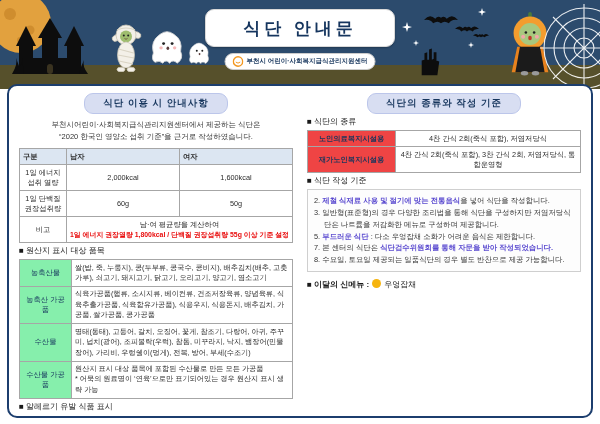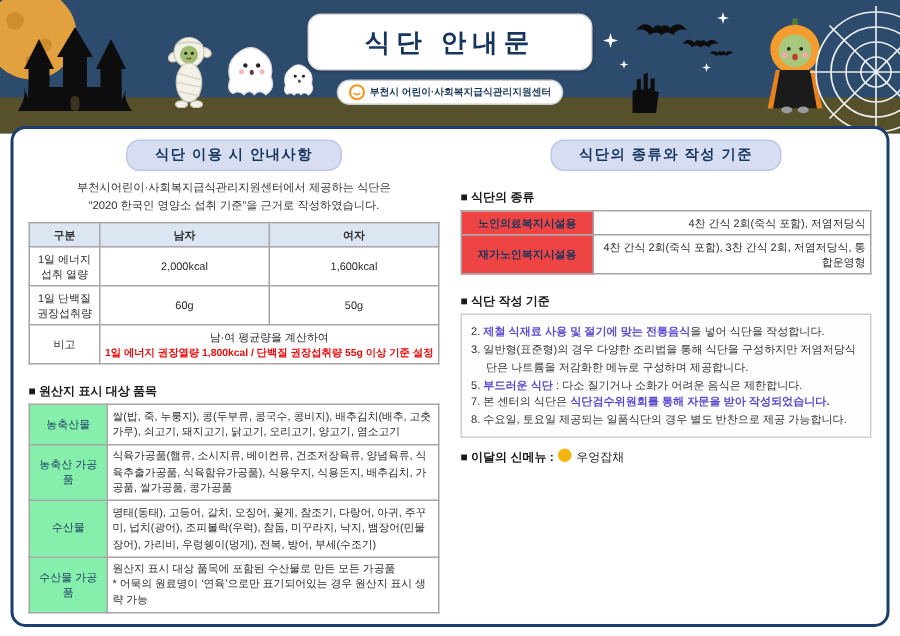--- a/index.html
+++ b/index.html
@@ -35,34 +35,34 @@
   .col { width:50%; display:flex; flex-direction:column; }
 
   .pill { align-self:center; background:#d8def2; border:1px solid #bcc6ea; border-radius:9px;
     padding:3px 18px; font-size:9.5px; font-weight:800; color:#17365d; letter-spacing:1px; white-space:nowrap; }
 
   .intro { text-align:center; font-size:7.5px; line-height:1.6; margin-top:5px; color:#333; }
 
   table { border-collapse:collapse; width:100%; }
   td, th { border:1px solid #a6a6a6; font-size:7.3px; padding:2.5px 3px; vertical-align:middle; }
   .tbl-nutrition { margin-top:5px; }
-  .tbl-nutrition th { background:#dce6f2; font-weight:700; text-align:center; }
+  .tbl-nutrition th { background:#dce6f2; font-weight:700; text-align:left; }
   .tbl-nutrition td { text-align:center; }
   .tbl-nutrition .c-label { width:88px; }
   .note-black { display:block; font-size:7.3px; }
   .note-red { display:block; font-size:6.9px; font-weight:700; color:#e90c0c; white-space:nowrap; }
 
-  .sub-heading { font-size:8px; font-weight:700; color:#1a1a1a; margin-top:12px; margin-bottom:3px; }
+  .sub-heading { font-size:8px; font-weight:400; color:#1a1a1a; margin-top:2px; margin-bottom:3px; }
 
   .tbl-origin td.lbl { background:#86efac; width:52px; text-align:center; font-weight:400; color:#17365d; }
   .tbl-origin td.txt { text-align:left; font-size:7.2px; line-height:1.45; }
   .tbl-origin .line2:empty { display:none; }
 
   .tbl-types td.lbl { background:#ef4444; width:88px; text-align:center; font-weight:700; color:#17365d; white-space:nowrap; }
-  .tbl-types td.txt { text-align:right; font-size:7.3px; }
+  .tbl-types td.txt { text-align:center; font-size:7.3px; }
 
   .criteria-box { border:1px solid #cfcfcf; background:#fdfdfd; padding:5px 6px; font-size:7.4px;
     line-height:1.6; color:#333; }
   .crit-item { padding-left:10px; text-indent:-10px; }
   .crit-colored { color:#5b4bd0; font-weight:700; }
 
   .newmenu { margin-top:7px; font-size:8px; display:flex; align-items:flex-start; gap:3px; }
   .newmenu .lab { font-weight:800; color:#1a1a1a; }
   .new-badge { display:inline-block; width:9px; height:9px; border-radius:50%; background:#f6b40e; }
   .newmenu .val { color:#222; }
@@ -293,21 +293,21 @@
         <div class="crit-item">
           <span>2.</span>
           <span></span><span class="crit-colored">제철 식재료 사용 및 절기에 맞는 전통음식</span><span>을 넣어 식단을 작성합니다.</span>
         </div>
         <div class="crit-item">
           <span>3.</span>
           <span>일반형(표준형)의 경우 다양한 조리법을 통해 식단을 구성하지만 저염저당식단은 나트륨을 저감화한 메뉴로 구성하며 제공합니다.</span><span class="crit-colored"></span><span></span>
         </div>
         <div class="crit-item">
           <span>5.</span>
-          <span></span><span class="crit-colored">부드러운 식단</span><span> : 다소 질기거나 소화가 어려운 음식은 제한합니다.</span>
+          <span></span><span class="crit-colored">부드러운 식단</span><span> : 다소 우엉잡채 소화가 어려운 음식은 제한합니다.</span>
         </div>
         <div class="crit-item">
           <span>7.</span>
           <span>본 센터의 식단은 </span><span class="crit-colored">식단검수위원회를 통해 자문을 받아 작성되었습니다.</span><span></span>
         </div>
         <div class="crit-item">
           <span>8.</span>
           <span>수요일, 토요일 제공되는 일품식단의 경우 별도 반찬으로 제공 가능합니다.</span><span class="crit-colored"></span><span></span>
         </div>
       </div>

